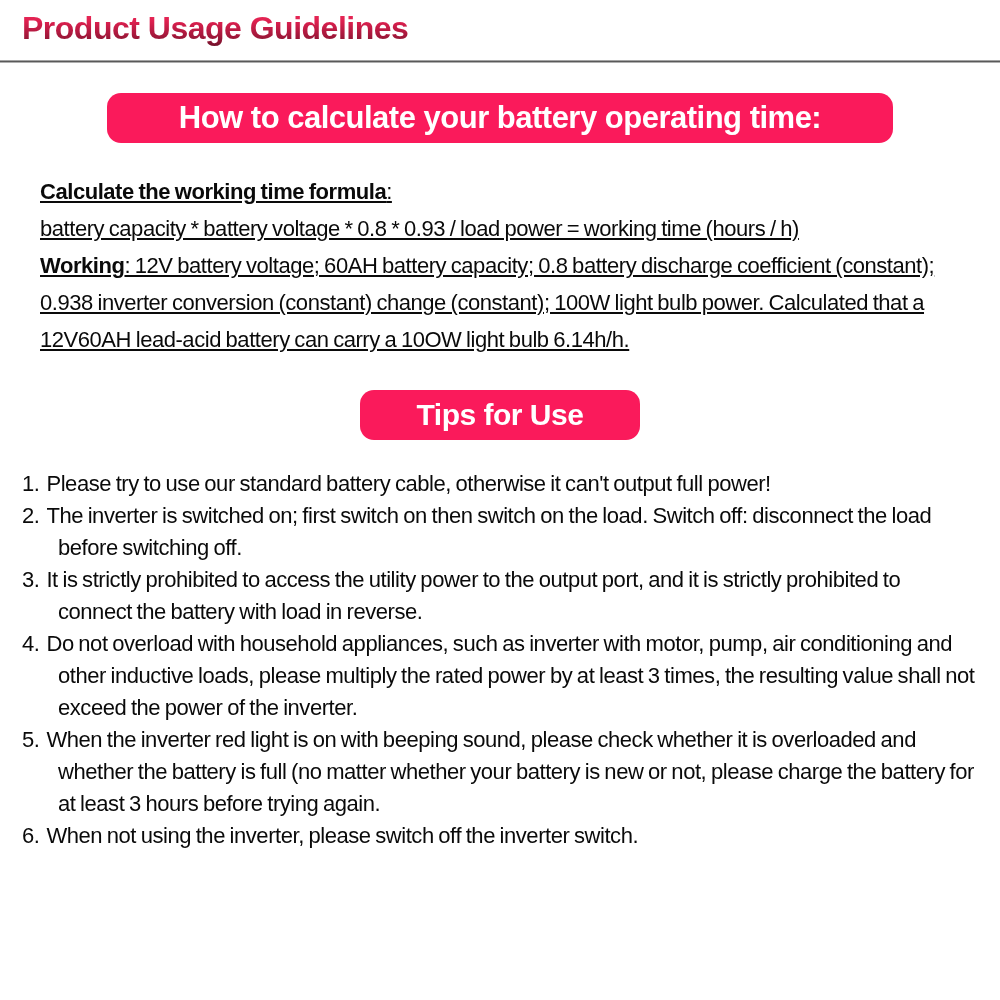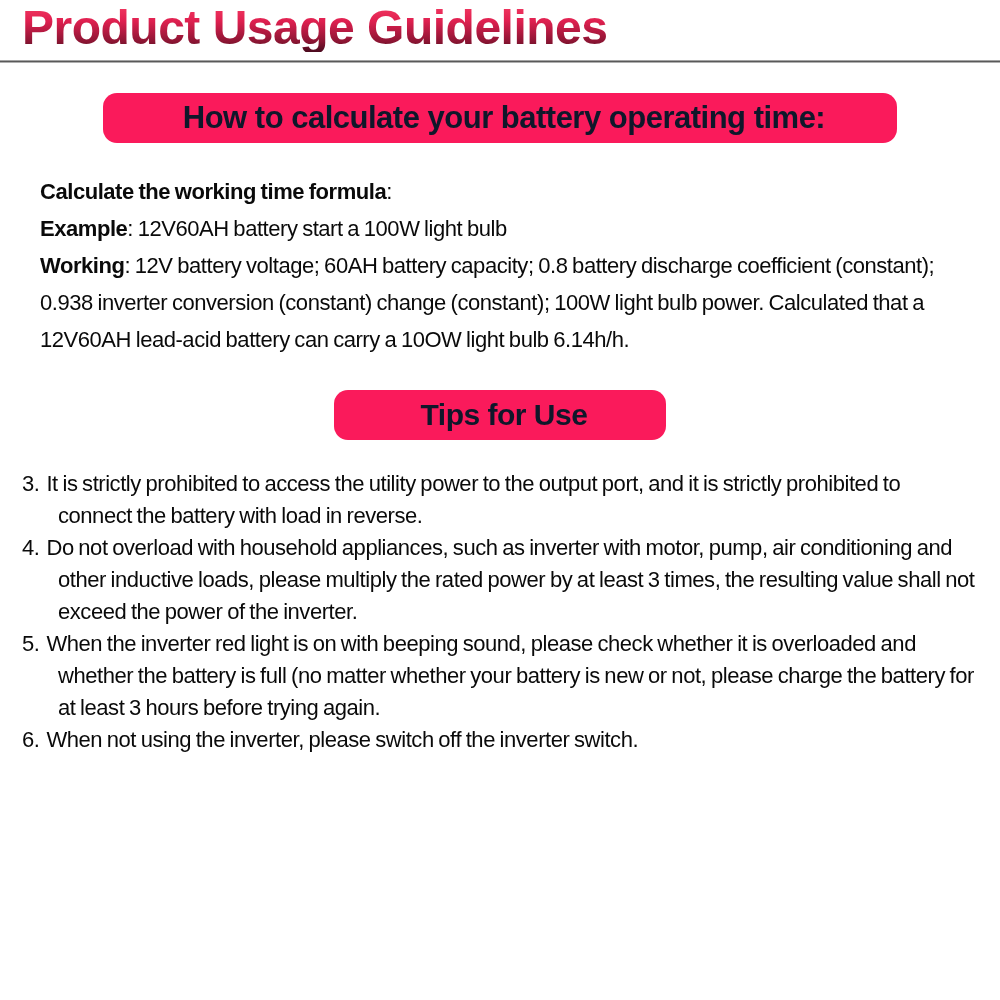--- a/index.html
+++ b/index.html
@@ -15,21 +15,21 @@
   .page {
     width: 1000px;
     height: 1000px;
     position: relative;
   }
 
   
   .page-title {
     display: inline-block;
     margin: 4px 0 0 22px;
-    font-size: 48px;
+    font-size: 32px;
     line-height: 48px;
     font-weight: bold;
     letter-spacing: -0.5px;
     color: #b5173f;
   }
   @supports (-webkit-background-clip: text) {
     .page-title {
       background: linear-gradient(180deg, #f43b63 0%, #e02050 35%, #8c1533 78%, #4a0a1e 100%);
       -webkit-background-clip: text;
       background-clip: text;
@@ -38,49 +38,49 @@
   }
   .title-rule {
     height: 3px;
     margin-top: 8px;
     background: linear-gradient(180deg, #c9c9c9 0%, #4e4e4e 55%, #e8e8e8 100%);
   }
 
   
   .banner {
     background: #fa1a5b;
-    color: #0f172a;
+    color: #ffffff;
     font-weight: bold;
     border-radius: 14px;
     display: flex;
     align-items: center;
     justify-content: center;
     letter-spacing: -0.5px;
-    padding-left: 8px;
   }
   .banner-calc {
     width: 786px;
     height: 50px;
     margin: 30px auto 0 auto;
     font-size: 31px;
   }
   .banner-tips {
-    width: 324px;
+    width: 280px;
     height: 50px;
     margin: 32px auto 0 auto;
     font-size: 30px;
   }
 
   
   .calc-body {
     margin: 30px 30px 0 40px;
     font-size: 22px;
     line-height: 37px;
     letter-spacing: -0.45px;
     word-spacing: -1px;
+    text-decoration: underline;
   }
   .calc-body p {
     margin: 0;
   }
   .calc-body b {
     font-weight: bold;
   }
 
   
   .tips-list {
@@ -106,26 +106,28 @@
 
 <div class="page">
 
   <h1 class="page-title">Product Usage Guidelines</h1>
   <div class="title-rule"></div>
 
   <div class="banner banner-calc">How to calculate your battery operating time:</div>
 
   <div class="calc-body">
     <p><b>Calculate the working time formula</b><span>:</span></p>
-    <p><b>Example</b><span>: 12V60AH battery start a 100W light bulb</span></p>
+    <p><b></b><span>battery capacity * battery voltage * 0.8 * 0.93 / load power = working time (hours / h)</span></p>
     <p><b>Working</b><span>: 12V battery voltage; 60AH battery capacity; 0.8 battery discharge coefficient (constant); 0.938 inverter conversion (constant) change (constant); 100W light bulb power. Calculated that a 12V60AH lead-acid battery can carry a 10OW light bulb 6.14h/h.</span></p>
   </div>
 
   <div class="banner banner-tips">Tips for Use</div>
 
   <ol class="tips-list">
+    <li><span class="num">1.</span><span class="tip-text">Please try to use our standard battery cable, otherwise it can't output full power!</span></li>
+    <li><span class="num">2.</span><span class="tip-text">The inverter is switched on; first switch on then switch on the load. Switch off: disconnect the load before switching off.</span></li>
     <li><span class="num">3.</span><span class="tip-text">It is strictly prohibited to access the utility power to the output port, and it is strictly prohibited to connect the battery with load in reverse.</span></li>
     <li><span class="num">4.</span><span class="tip-text">Do not overload with household appliances, such as inverter with motor, pump, air conditioning and other inductive loads, please multiply the rated power by at least 3 times, the resulting value shall not exceed the power of the inverter.</span></li>
     <li><span class="num">5.</span><span class="tip-text">When the inverter red light is on with beeping sound, please check whether it is overloaded and whether the battery is full (no matter whether your battery is new or not, please charge the battery for at least 3 hours before trying again.</span></li>
     <li><span class="num">6.</span><span class="tip-text">When not using the inverter, please switch off the inverter switch.</span></li>
   </ol>
 
 </div>
 
 </body></html>

